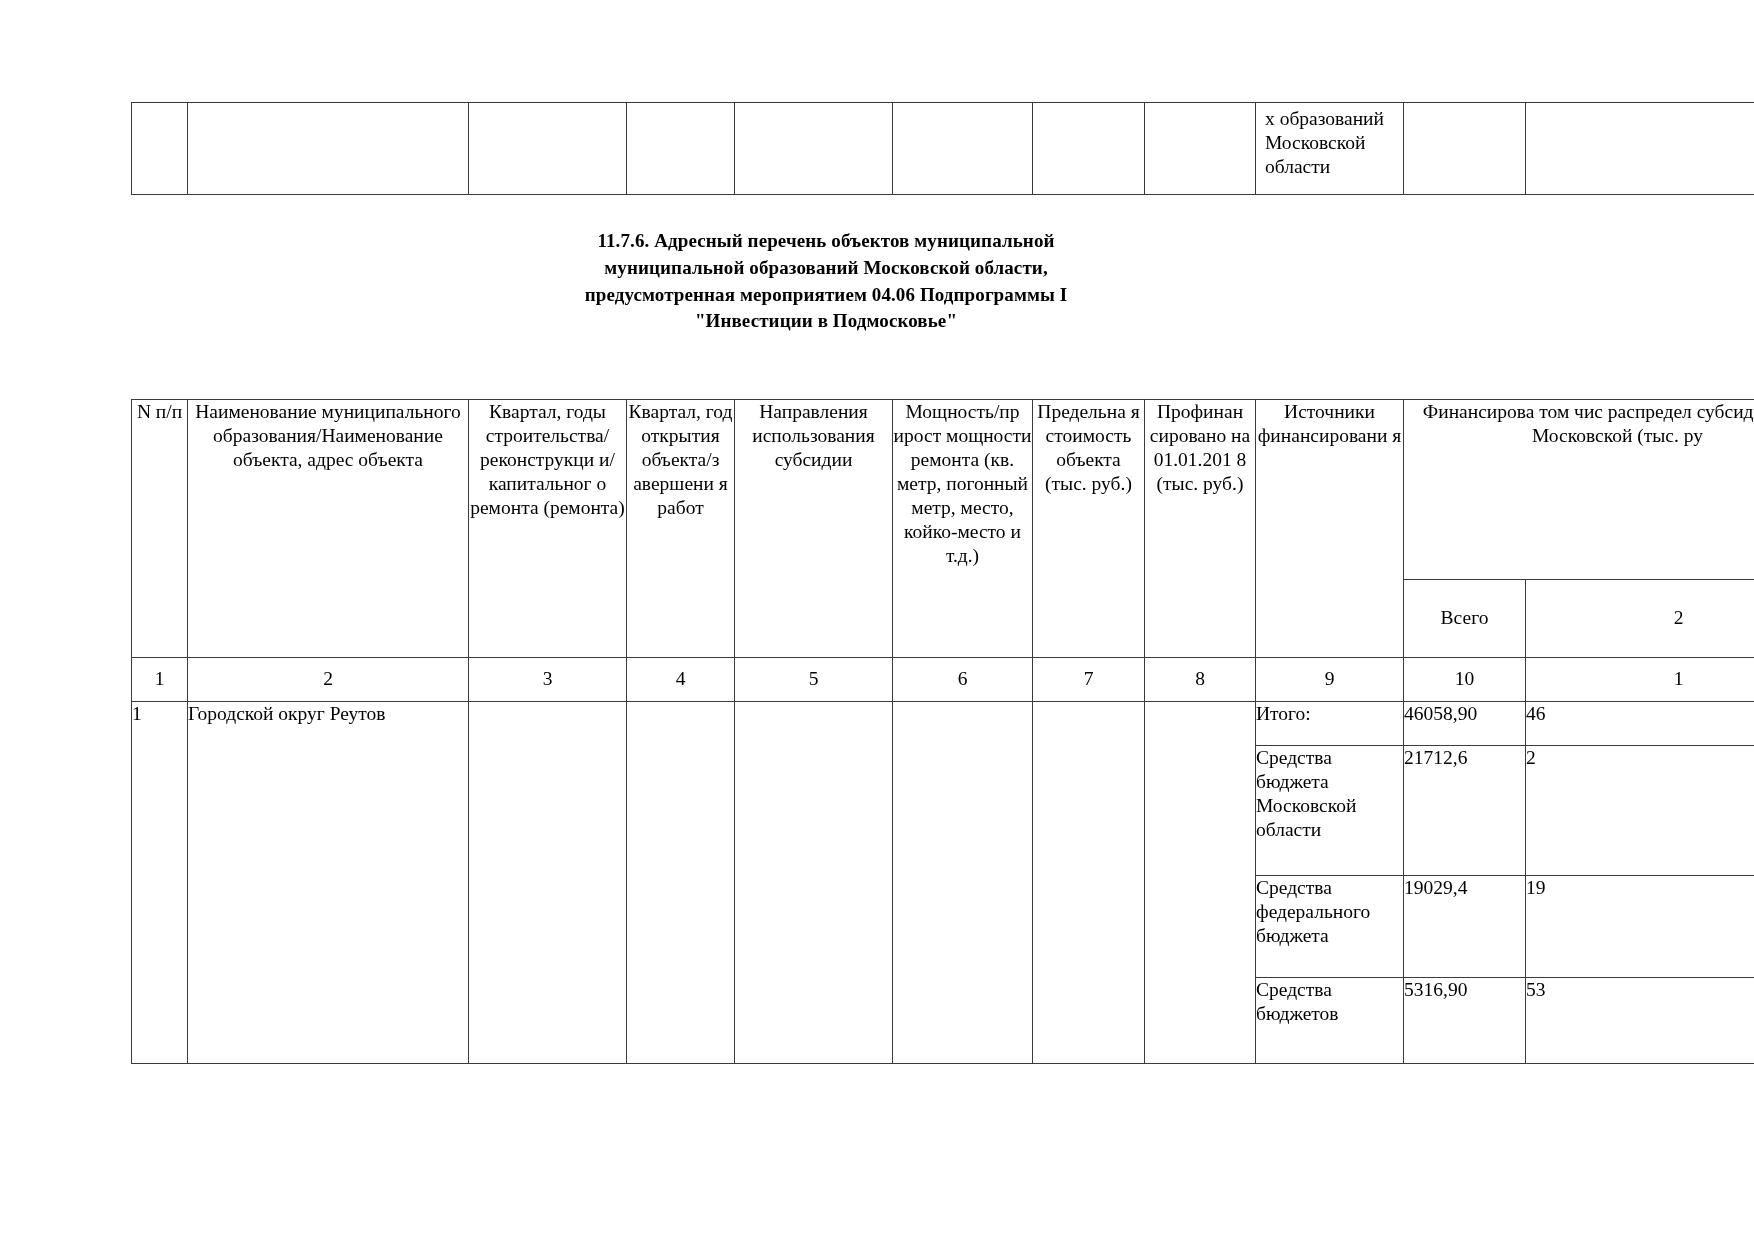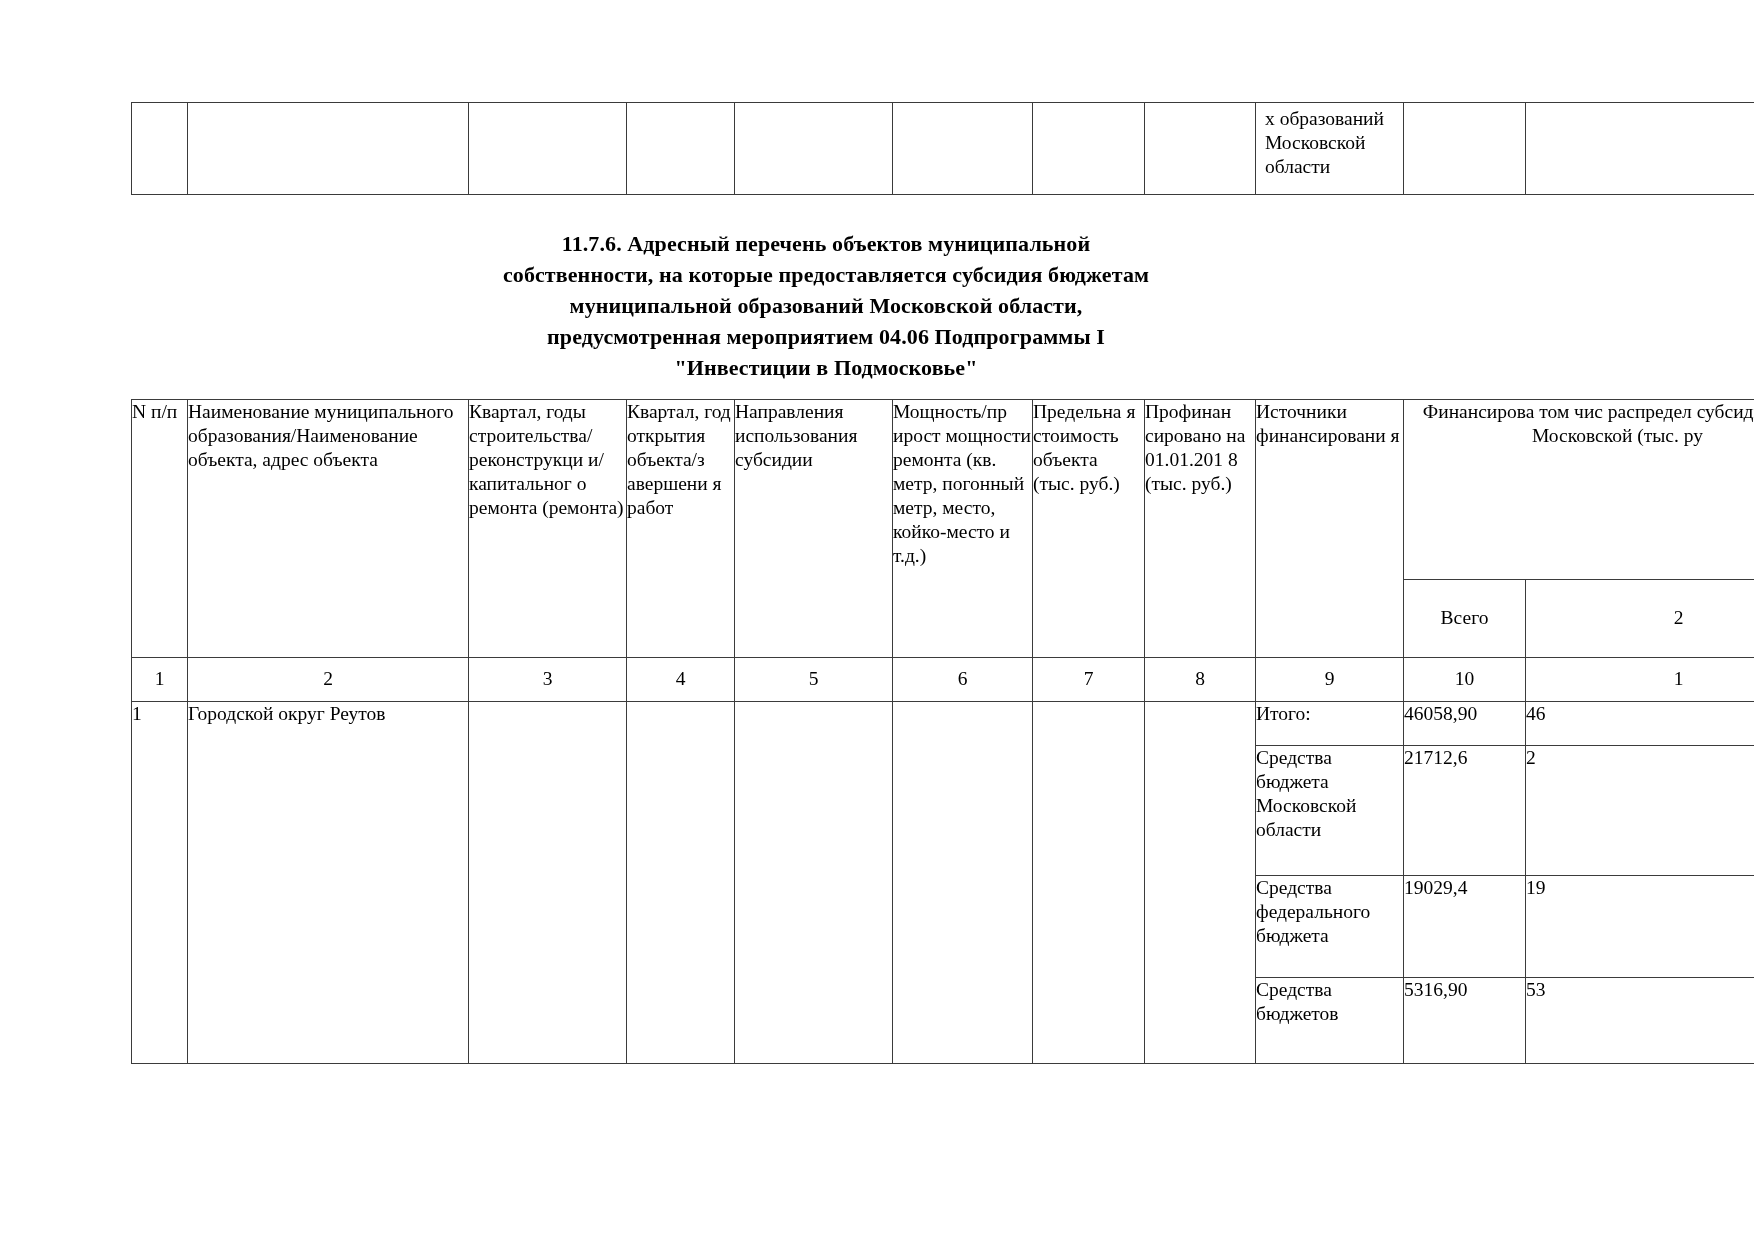--- a/index.html
+++ b/index.html
@@ -45,21 +45,21 @@
   .frag-table td.empty-cell { padding: 0; }
 
   
   .doc-title {
     position: absolute;
     left: 131px;
     top: 228px;
     width: 1390px;
     text-align: center;
     font-weight: bold;
-    font-size: 22px;
+    font-size: 19px;
     line-height: 1.41;
     letter-spacing: 0.1px;
   }
   .doc-title .tline { display: block; white-space: nowrap; }
 
   
   .main-table {
     position: absolute;
     left: 131px;
     top: 399px;
@@ -69,21 +69,21 @@
     font-size: 19.5px;
     line-height: 1.235;
   }
   .main-table td, .main-table th {
     border: 1.5px solid #3b3b3b;
     font-weight: normal;
     padding: 0;
     box-sizing: border-box;
   }
   .hcell {
-    text-align: left;
+    text-align: center;
     vertical-align: top;
     padding: 20px 5px 4px 5px;
   }
   .hcell.tall { height: 258px; }
   .hcell-sub {
     text-align: center;
     vertical-align: middle;
     height: 78px;
     padding: 2px 4px;
   }
@@ -161,21 +161,20 @@
       <td class="empty-cell"></td>
       <td>х образований Московской области</td>
       <td class="empty-cell"></td>
       <td class="empty-cell"></td>
     </tr>
   </tbody>
     </table>
 
   <div class="doc-title">
     <span class="tline">11.7.6. Адресный перечень объектов муниципальной</span>
-    <span class="tline">собственности, на которые предоставляется субсидия бюджетам</span>
     <span class="tline">муниципальной образований Московской области,</span>
     <span class="tline">предусмотренная мероприятием 04.06 Подпрограммы I</span>
     <span class="tline">"Инвестиции в Подмосковье"</span>
   </div>
 
   <table class="main-table">
     <colgroup>
       <col style="width:56px">
       <col style="width:281px">
       <col style="width:158px">

